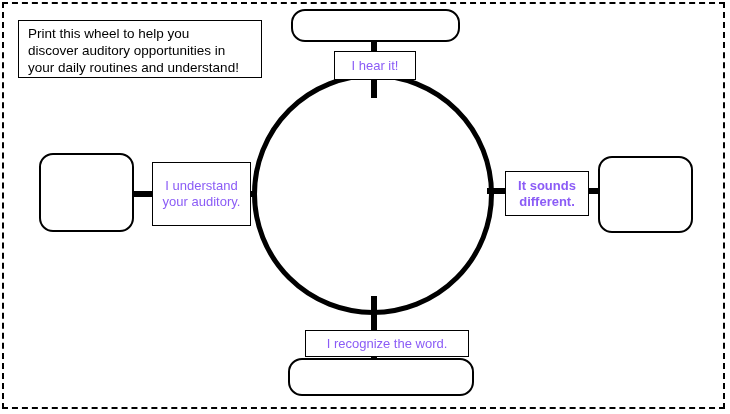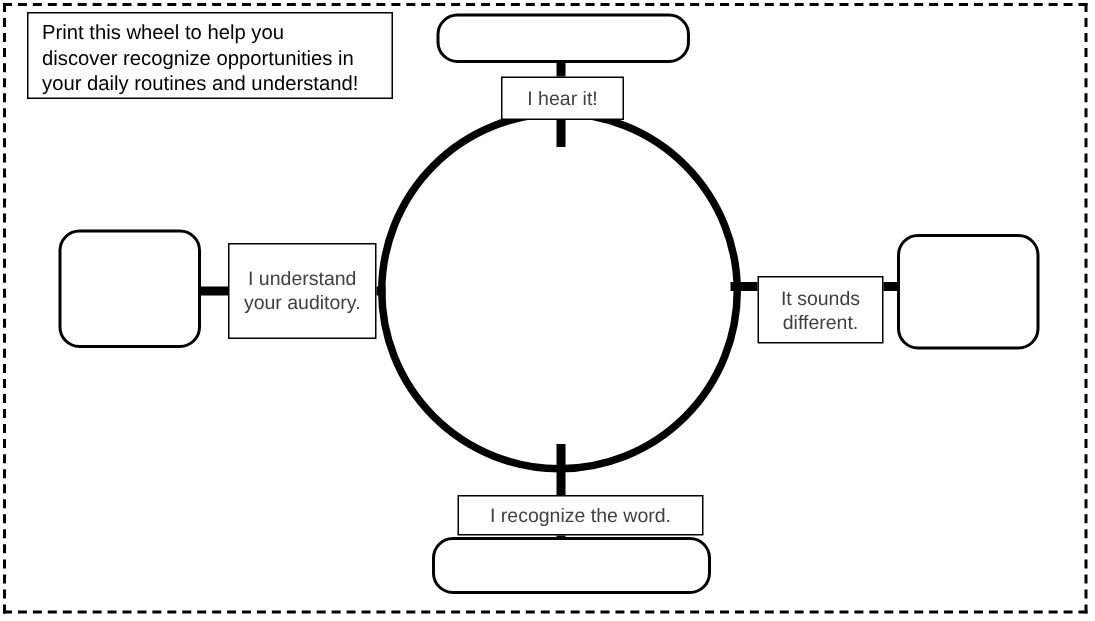--- a/index.html
+++ b/index.html
@@ -27,21 +27,21 @@
     height: 407px;
     border: 2px dashed #000000;
     box-sizing: border-box;
     pointer-events: none;
   }
 
   
   #instruction-box {
     position: absolute;
     left: 18px;
-    top: 8px;
+    top: 20px;
     width: 244px;
     height: 58px;
     border: 1px solid #000000;
     box-sizing: border-box;
     background: #ffffff;
     padding: 4px 8px 4px 9px;
   }
   #instruction-box .line {
     font-size: 13.5px;
     line-height: 17px;
@@ -73,35 +73,35 @@
     position: absolute;
     border: 1px solid #000000;
     box-sizing: border-box;
     background: #ffffff;
     display: flex;
     align-items: center;
     justify-content: center;
     text-align: center;
     font-size: 13px;
     line-height: 16px;
-    color: #404040;
+    color: #8b5cf6;
   }
 
   
   .blank-box {
     position: absolute;
     border: 2px solid #000000;
     border-radius: 14px;
     box-sizing: border-box;
     background: #ffffff;
   }
 
   #label-hear       { left: 334px; top: 51px;  width: 82px;  height: 29px; }
   #label-understand { left: 152px; top: 162px; width: 99px;  height: 64px; }
-  #label-sounds     { left: 505px; top: 184px; width: 84px;  height: 45px; }
+  #label-sounds     { left: 505px; top: 171px; width: 84px;  height: 45px; font-weight: bold; }
   #label-recognize  { left: 305px; top: 330px; width: 164px; height: 27px; }
 
   #blank-top    { left: 291px; top: 9px;   width: 169px; height: 33px; }
   #blank-left   { left: 39px;  top: 153px; width: 95px;  height: 79px; }
   #blank-right  { left: 598px; top: 156px; width: 95px;  height: 77px; }
   #blank-bottom { left: 288px; top: 358px; width: 186px; height: 38px; }
 
   
   #conn-top-inner  { left: 371px; top: 78px;  width: 6px;  height: 20px; }
   #conn-top-outer  { left: 371px; top: 40px;  width: 6px;  height: 13px; }
@@ -114,21 +114,21 @@
 </style>
 </head>
 <body>
 
 <div id="page">
 
   <div id="page-boundary"></div>
 
   <div id="instruction-box">
     <div class="line">Print this wheel to help you</div>
-    <div class="line">discover recognize opportunities in</div>
+    <div class="line">discover auditory opportunities in</div>
     <div class="line">your daily routines and understand!</div>
   </div>
 
   <div id="wheel-circle"></div>
 
   <div class="connector" id="conn-top-inner"></div>
   <div class="connector" id="conn-top-outer"></div>
   <div class="connector" id="conn-left-inner"></div>
   <div class="connector" id="conn-left-outer"></div>
   <div class="connector" id="conn-right-inner"></div>

